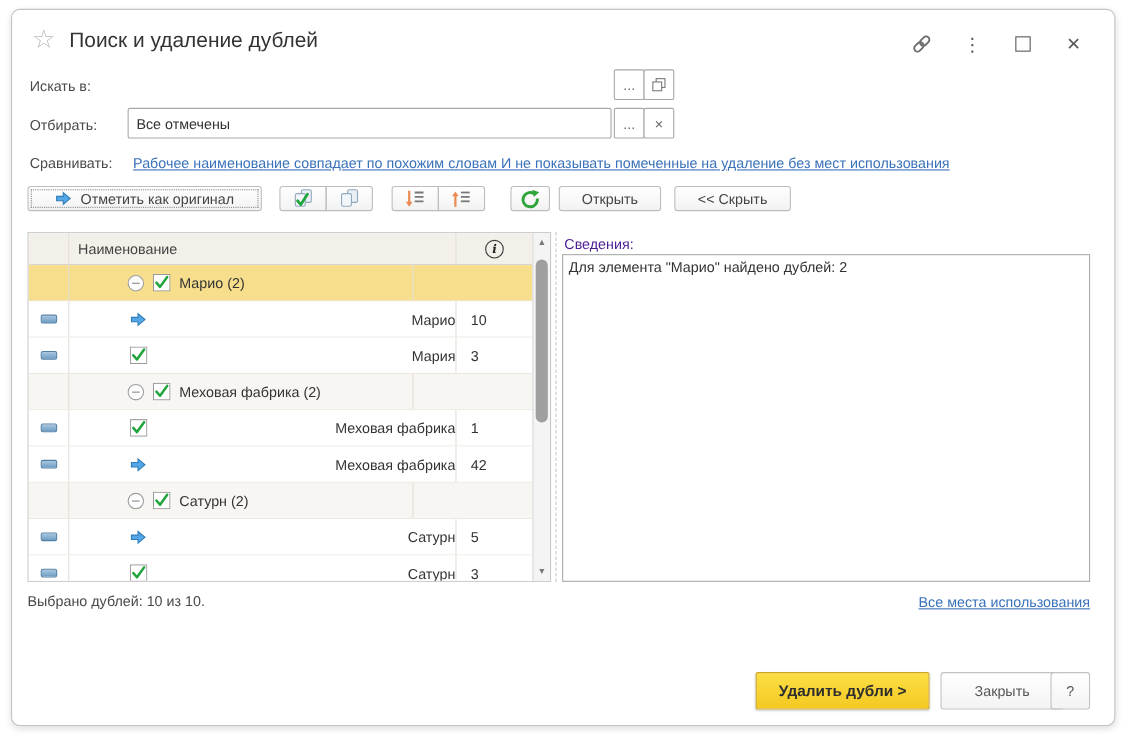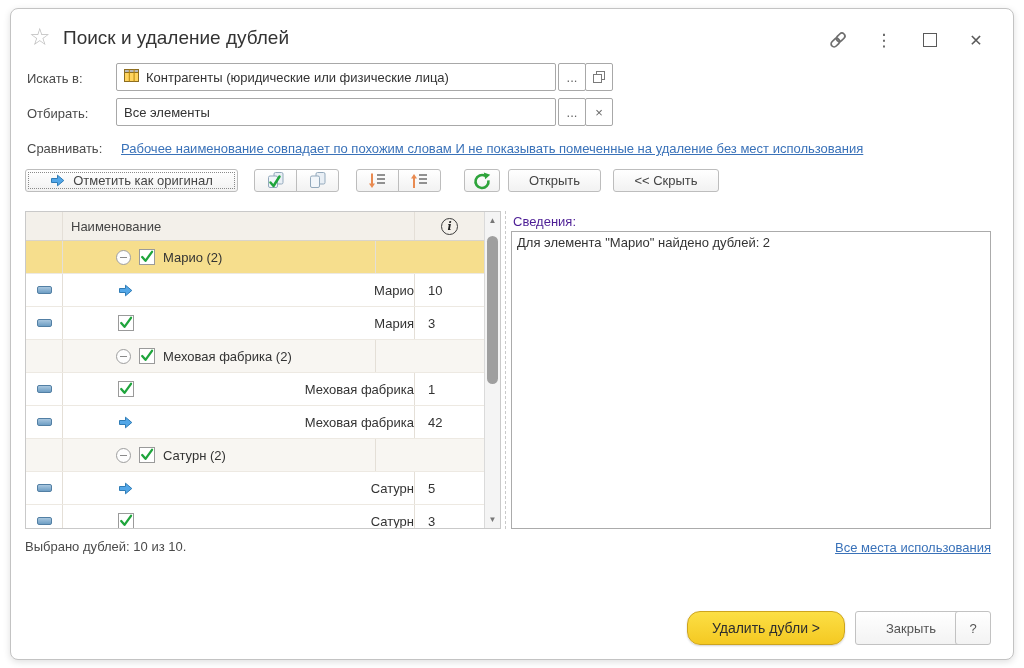--- a/index.html
+++ b/index.html
@@ -70,21 +70,21 @@
     justify-content:center;font-size:8px;color:#777;cursor:pointer;}
   .vthumb{position:absolute;left:2px;width:11px;border-radius:6px;background:#9F9F9F;cursor:grab;}
   
   .splitter{left:494px;top:202px;height:318px;width:0;border-left:1px dashed #C9C9C9;}
   .dlabel{left:502px;top:205px;font-size:13px;color:#4c1d95;}
   .dbox{left:500px;top:222px;width:480px;height:298px;border:1px solid #ABABAB;
     box-sizing:border-box;background:#FFF;font-size:13px;color:#333;padding:3px 5px;}
   
   .status{font-size:13px;color:#4A4A4A;}
   .ybtn{height:34px;background:linear-gradient(#FCDF45,#F4C922);border:1px solid #CDA41E;
-    border-radius:13px;font-size:14px;font-weight:normal;color:#2E2E2E;display:flex;
+    border-radius:2px;font-size:14px;font-weight:bold;color:#2E2E2E;display:flex;
     align-items:center;justify-content:center;box-sizing:border-box;cursor:pointer;
     box-shadow:0 1px 2px rgba(0,0,0,.18);}
   .wbtn{height:34px;background:linear-gradient(#FFFFFF,#F3F3F3);border:1px solid #C2C2C2;
     border-radius:3px;font-size:13px;color:#555;display:flex;align-items:center;
     justify-content:center;box-sizing:border-box;cursor:pointer;}
 </style>
 </head>
 <body>
 
 <div class="window">
@@ -101,42 +101,31 @@
         </svg>
     </span>
     <span class="winbtn kebab">⋮</span>
     <span class="winbtn">
         <span class="maxbox"></span>
       </span>
     <span class="winbtn">✕</span>
   </div>
 
   <div class="abs flabel" style="left:16px;top:62px;">Искать в:</div>
-  <div class="abs inputbox" style="left:105px;top:54px;width:440px;">
-    <span>
-      <svg width="15" height="13" viewBox="0 0 15 13">
-          <rect x="0.5" y="0.5" width="14" height="12" fill="#FFD45E" stroke="#8C6D21"></rect>
-          <rect x="0.5" y="0.5" width="14" height="3" fill="#B9B9B9" stroke="#8C6D21"></rect>
-          <line x1="5.3" y1="0.5" x2="5.3" y2="12.5" stroke="#B8860B"></line>
-          <line x1="10.1" y1="0.5" x2="10.1" y2="12.5" stroke="#B8860B"></line>
-        </svg>
-    </span>
-    <span>Контрагенты (юридические или физические лица)</span>
-  </div>
   <div class="abs sqbtn" style="left:547px;top:54px;">...</div>
   <div class="abs sqbtn joinleft" style="left:575px;top:54px;">
     <svg width="14" height="14" viewBox="0 0 14 14">
         <rect x="4.5" y="1.5" width="8" height="8" fill="#FFF" stroke="#7A7A7A"></rect>
         <rect x="1.5" y="4.5" width="8" height="8" fill="#FFF" stroke="#7A7A7A"></rect>
       </svg>
   </div>
 
   <div class="abs flabel" style="left:16px;top:97px;">Отбирать:</div>
   <div class="abs inputbox" style="left:105px;top:89px;width:440px;">
-    <span>Все элементы</span>
+    <span>Все отмечены</span>
   </div>
   <div class="abs sqbtn" style="left:547px;top:89px;">...</div>
   <div class="abs sqbtn joinleft" style="left:575px;top:89px;">×</div>
 
   <div class="abs flabel" style="left:16px;top:132px;">Сравнивать:</div>
   <div class="abs bluelink" style="left:110px;top:132px;">Рабочее наименование совпадает по похожим словам И не показывать помеченные на удаление без мест использования</div>
 
   <div class="abs tbtn focusdot" style="left:14px;top:160px;width:213px;">
     <svg width="15" height="15" viewBox="0 0 15 15">
         <path d="M1.5 5.5 H7.5 V2.2 L13.8 7.5 L7.5 12.8 V9.5 H1.5 Z" fill="#53A7E8" stroke="#2F7CB6"></path>

